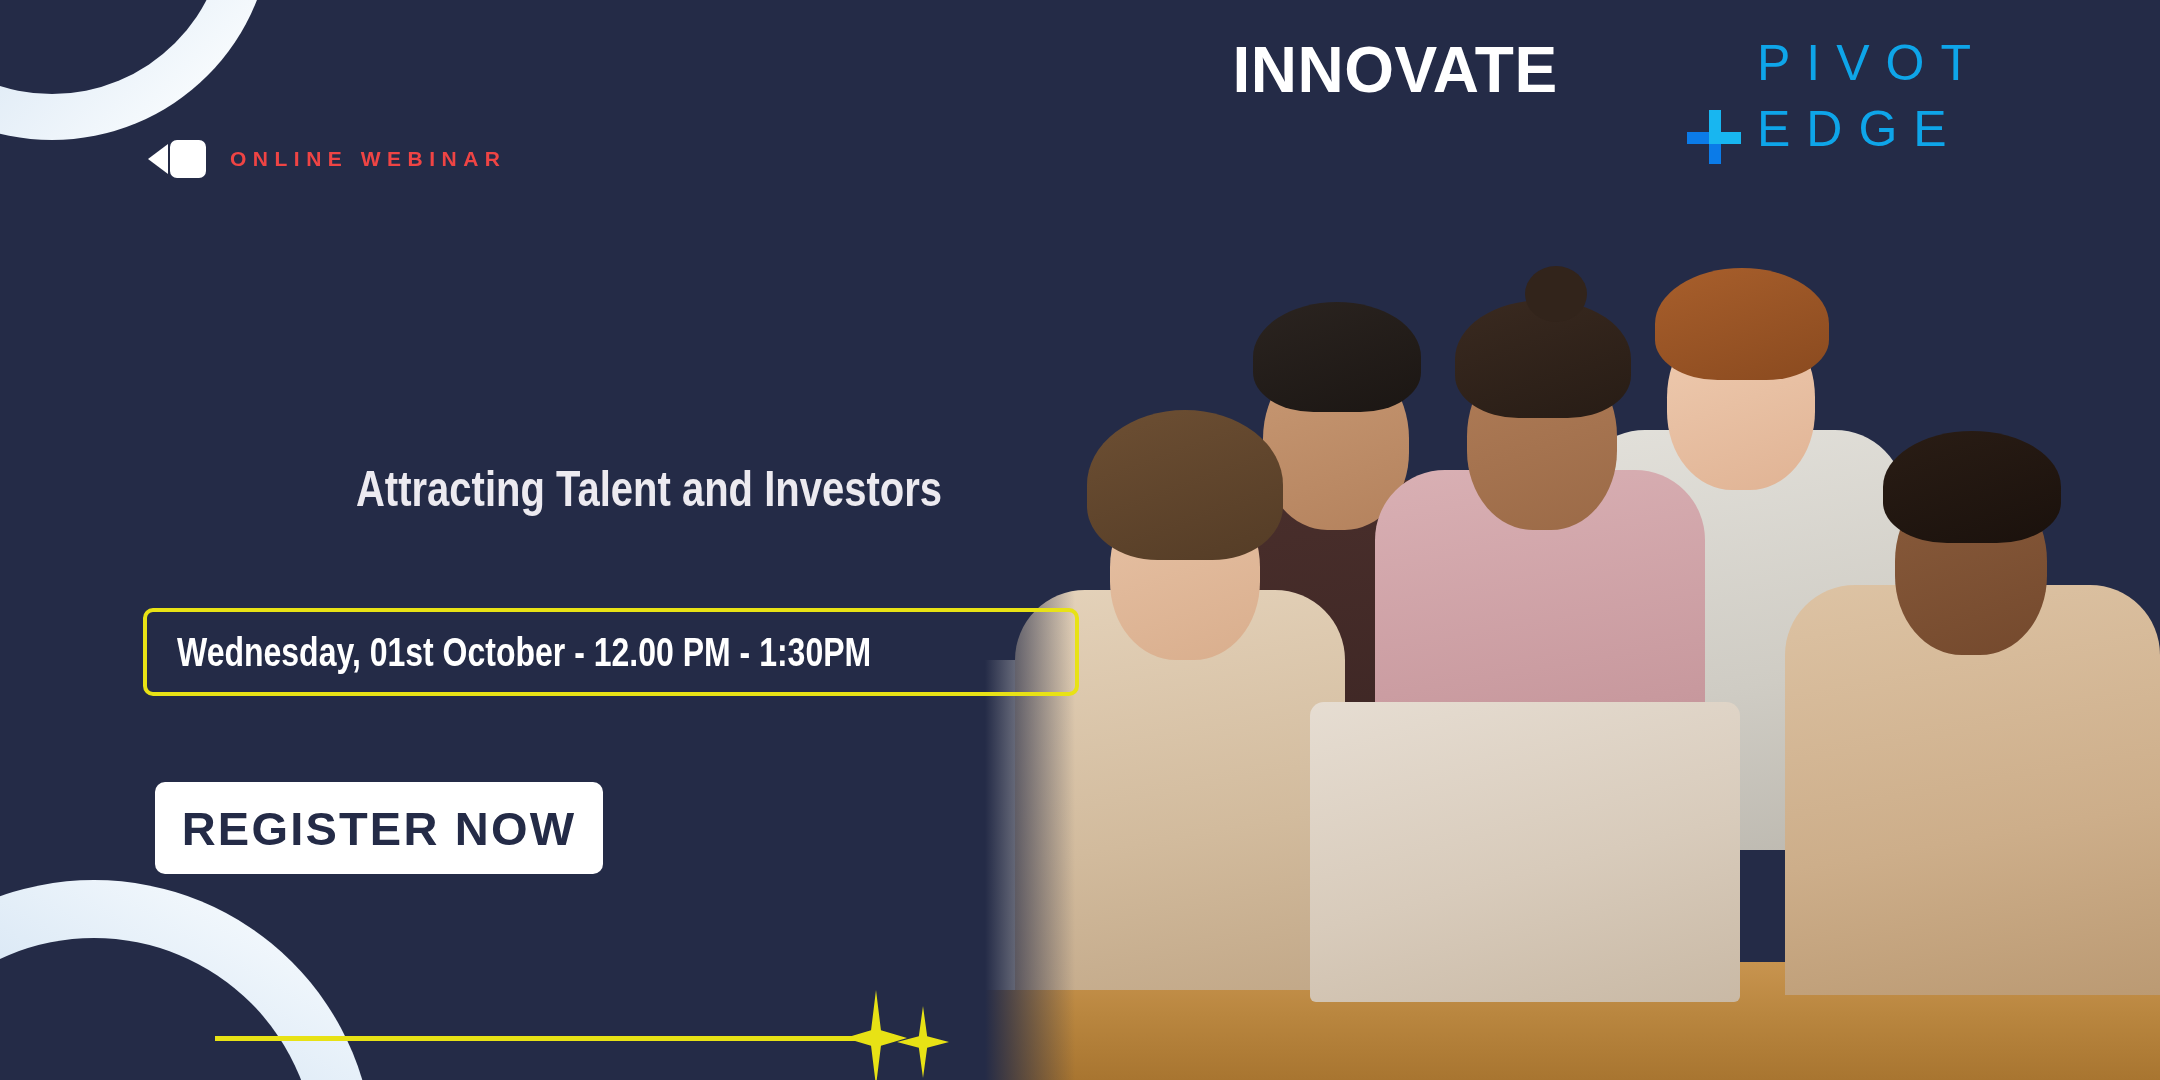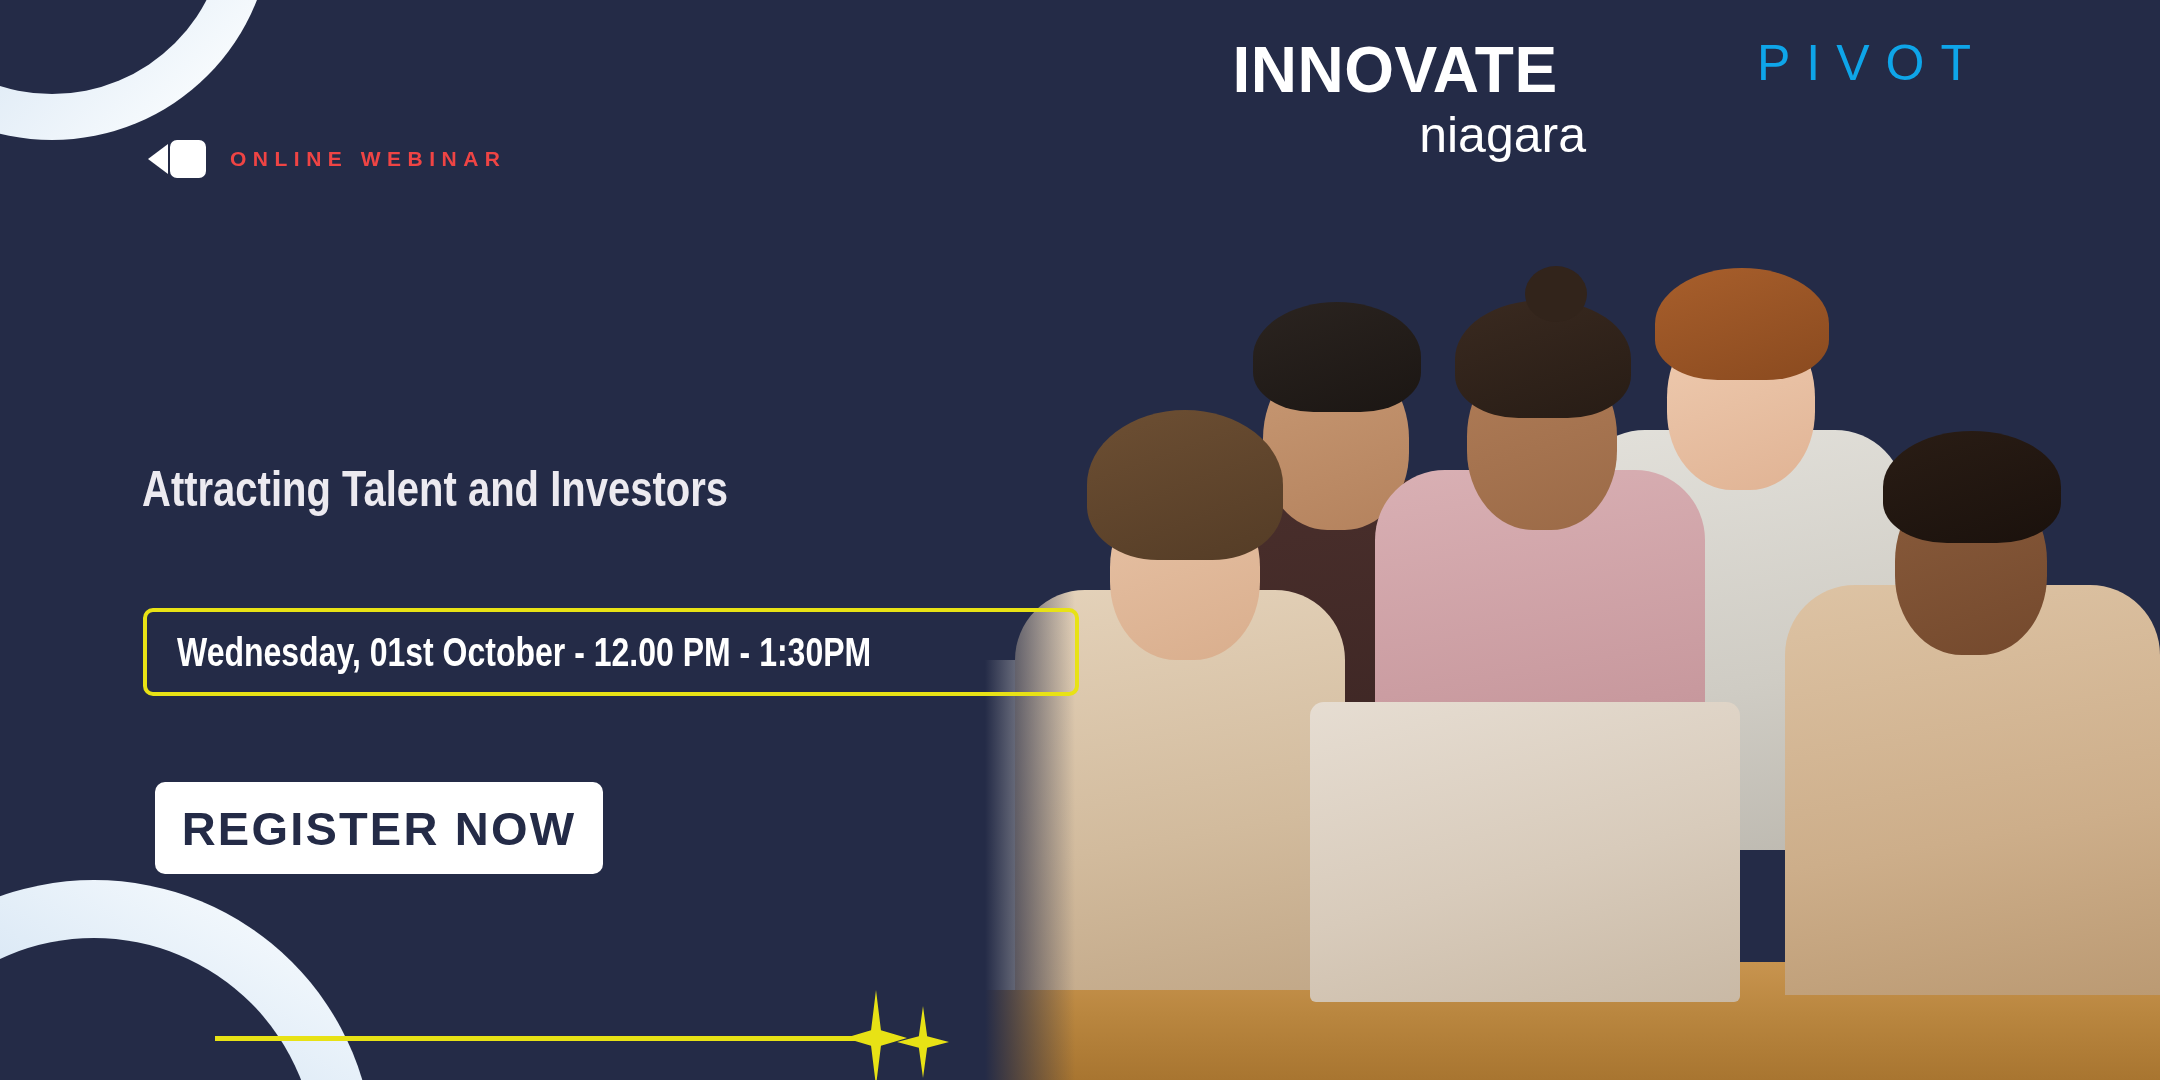--- a/index.html
+++ b/index.html
@@ -149,20 +149,21 @@
     position:absolute; left:140px; top:238px;
     width:1000px;
     color:#ffffff; font-weight:700; font-size:78px; line-height:1.04;
     letter-spacing:-0.5px;
   }
   #subtitle {
     position:absolute; left:142px; top:462px;
     width:1000px;
     color:#eceaf0; font-weight:700; font-size:50px; line-height:1.1;
     letter-spacing:0px;
+    text-align:right;
   }
 
   
   #date-box {
     position:absolute; left:143px; top:608px;
     height:88px; padding:0 30px;
     border:4px solid #e8e215; border-radius:10px;
     display:flex; align-items:center;
   }
   #date-text {
@@ -317,25 +318,33 @@
   <div id="date-box">
     <span id="date-text" class="condensed">Wednesday, 01st October - 12.00 PM - 1:30PM</span>
   </div>
 
   <button id="register-button">
     <span id="register-label">REGISTER NOW</span>
   </button>
 
   <div id="logo-innovate">
     <div id="innovate-word">INNOVATE</div>
-    <div id="innovate-sub">niagara</div>
   </div>
 
   <div id="logo-pivot">
     <div id="pivot-word" class="pivot-row">PIVOT</div>
+    <div id="edge-row" class="pivot-row">
+      <span id="pivot-mark">
+        <span class="seg-b"></span>
+        <span class="seg-b2"></span>
+        <span class="seg-a"></span>
+        <span class="seg-a2"></span>
+      </span>
+      <span>EDGE</span>
+    </div>
   </div>
 
   <div id="yellow-rule"></div>
   <div id="sparkles">
     <span class="sparkle big"></span>
     <span class="sparkle small"></span>
   </div>
 
 </div>
 

